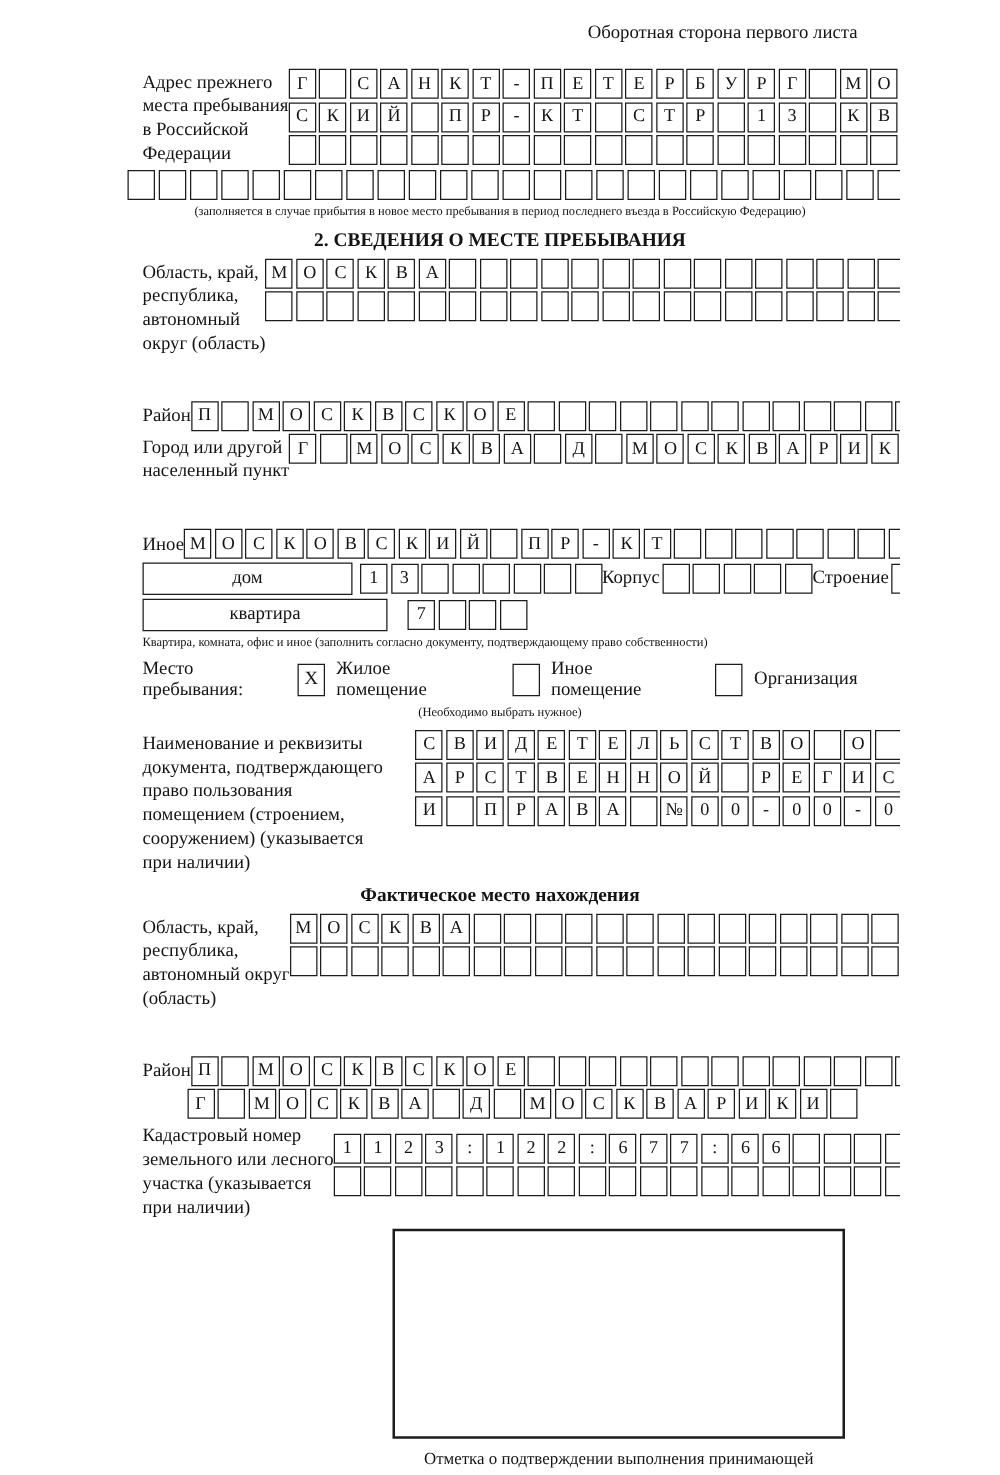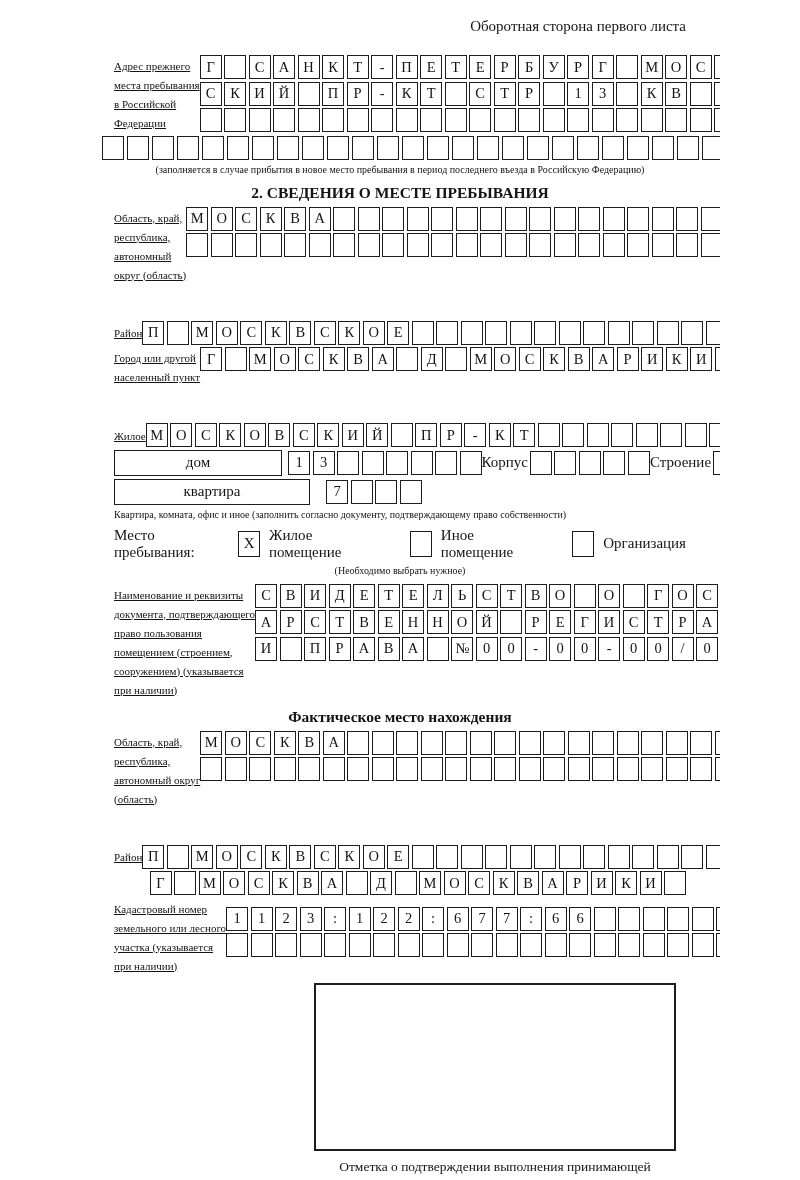--- a/index.html
+++ b/index.html
@@ -6,21 +6,21 @@
   html, body { background: #ffffff; }
   .page {
     width: 640px; height: 1180px; margin: 0 auto; background: #fff; color: #141414;
     font-family: "Liberation Serif", "DejaVu Serif", serif;
     padding: 18px 34px 0 34px; overflow: hidden; position: relative;
   }
   .corner { text-align: right; font-size: 15px; margin-bottom: 20px; }
 
   .fieldset { display: flex; justify-content: space-between; align-items: flex-start; margin-bottom: 2.5px; }
   .fieldset.vcenter { align-items: center; margin-top: 36px; }
-  .flabel { font-size: 11px; line-height: 19px; padding-top: 2px; white-space: nowrap; text-decoration: underline; }
+  .flabel { font-size: 15px; line-height: 19px; padding-top: 2px; white-space: nowrap; }
   .rows { display: flex; flex-direction: column; row-gap: 2.5px; margin-left: auto; }
   .cells { display: flex; column-gap: 2.5px; margin-left: auto; flex: 0 0 auto; }
   .cell {
     flex: 0 0 auto; width: 22px; height: 24px; border: 1.6px solid #1c1c1c;
     display: inline-flex; align-items: center; justify-content: center;
     font-size: 14.5px; line-height: 1;
   }
   .fullrow { margin-left: -12px; margin-right: auto; column-gap: 3px; margin-bottom: 2px; }
 
   .caption { font-size: 10px; line-height: 16px; margin: 2px 0 3px 0; }
@@ -39,21 +39,21 @@
   .apt-row { display: flex; align-items: center; column-gap: 8px; margin: 3px 0 2px 0; }
   .apt-row .cells { margin-left: 8px; }
 
   .stay-row { display: flex; align-items: center; column-gap: 9px; font-size: 15px; margin: 4px 0 2px 0; }
   .cb {
     width: 22px; height: 26px; border: 1.6px solid #1c1c1c; flex: 0 0 auto;
     display: inline-flex; align-items: center; justify-content: center; font-size: 15px;
   }
   .stay-gap { width: 14px; }
 
-  .doc-fieldset { margin-top: 5px; margin-bottom: 2px; }
+  .doc-fieldset { margin-top: 5px; margin-bottom: 2px; gap: 26px; }
   .cad-rows { padding-top: 9px; }
 
   .stamp-wrap { width: 382px; margin-left: auto; margin-top: 7px; }
   .stamp-box { width: 362px; height: 168px; border: 2px solid #1c1c1c; margin: 0 auto; background: #fff; }
   .stamp-caption { font-size: 13.5px; line-height: 19px; text-align: center; margin-top: 6px; }
 </style>
 </head>
 <body>
 
 <div class="page">
@@ -293,21 +293,21 @@
         <span class="cell">И</span>
         <span class="cell">К</span>
         <span class="cell">И</span>
         <span class="cell">&nbsp;</span>
         <span class="cell">&nbsp;</span>
         <span class="cell">&nbsp;</span>
       </div>
   </div>
 
   <div class="fieldset vcenter">
-    <div class="flabel">Жилое</div>
+    <div class="flabel">Иное</div>
     <div class="cells">
         <span class="cell">М</span>
         <span class="cell">О</span>
         <span class="cell">С</span>
         <span class="cell">К</span>
         <span class="cell">О</span>
         <span class="cell">В</span>
         <span class="cell">С</span>
         <span class="cell">К</span>
         <span class="cell">И</span>

